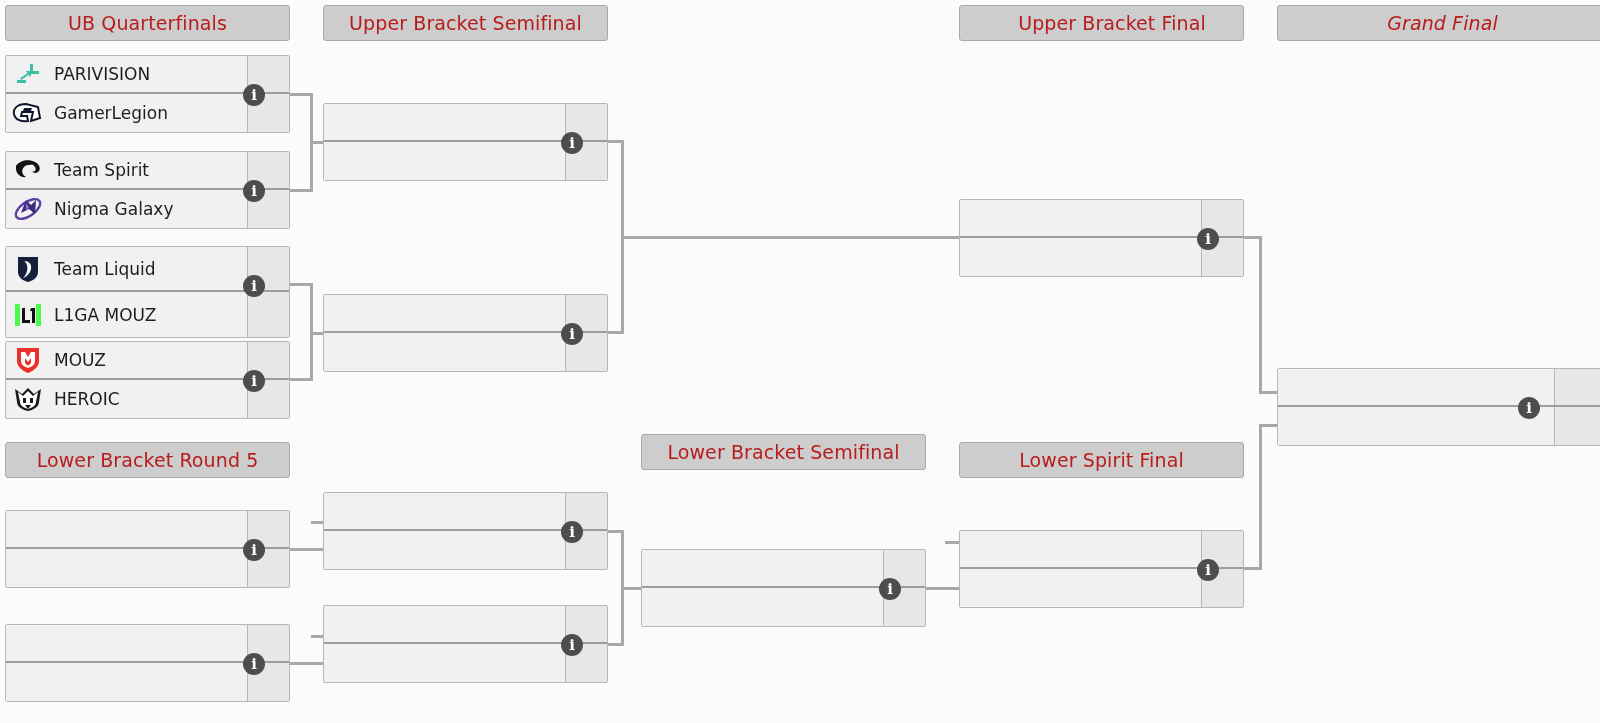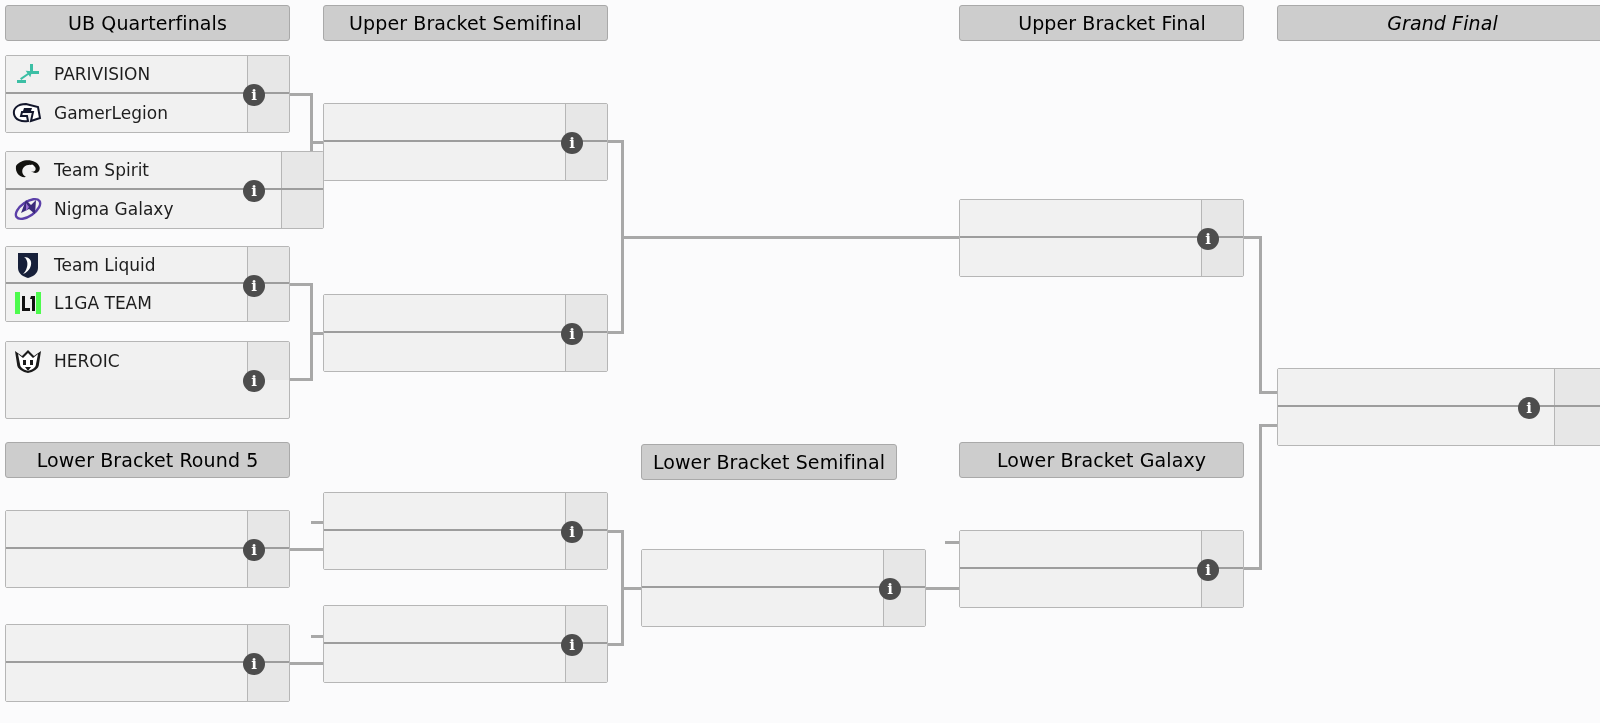--- a/index.html
+++ b/index.html
@@ -14,21 +14,21 @@
 
   
   .round-header{
     position:absolute;
     height:36px;
     background:#cdcdcd;
     border:1px solid #a9a9a9;
     border-radius:3px;
     display:flex;align-items:center;justify-content:center;
     font-size:19px;
-    color:#000000;
+    color:#b91c1c;
     letter-spacing:.1px;
     box-sizing:border-box;
     z-index:5;
   }
 
   
   .match{
     position:absolute;
     box-sizing:border-box;
     border:1px solid #b6b6b6;
@@ -93,22 +93,22 @@
 <body>
 
 <div id="bracket">
 
   <div class="round-header" style="left:5px;top:5px;width:285px;">UB Quarterfinals</div>
   <div class="round-header" style="left:323px;top:5px;width:285px;">Upper Bracket Semifinal</div>
   <div class="round-header" style="left:959px;top:5px;width:285px;padding-left:21px;">Upper Bracket Final</div>
   <div class="round-header" style="left:1277px;top:5px;width:331px;font-style:italic;">Grand Final</div>
 
   <div class="round-header" style="left:5px;top:442px;width:285px;">Lower Bracket Round 5</div>
-  <div class="round-header" style="left:641px;top:444px;width:256px;">Lower Bracket Semifinal</div>
-  <div class="round-header" style="left:959px;top:442px;width:285px;">Lower Bracket Galaxy</div>
+  <div class="round-header" style="left:641px;top:434px;width:285px;">Lower Bracket Semifinal</div>
+  <div class="round-header" style="left:959px;top:442px;width:285px;">Lower Spirit Final</div>
 
   <div class="ln h" style="left:290px;top:93px;width:22px;"></div>
   <div class="ln h" style="left:290px;top:189px;width:22px;"></div>
   <div class="ln v" style="left:310px;top:93px;height:99px;"></div>
   <div class="ln h" style="left:310px;top:141px;width:14px;"></div>
 
   <div class="ln h" style="left:290px;top:283px;width:22px;"></div>
   <div class="ln h" style="left:290px;top:378px;width:22px;"></div>
   <div class="ln v" style="left:310px;top:283px;height:98px;"></div>
   <div class="ln h" style="left:310px;top:332px;width:14px;"></div>
@@ -162,21 +162,21 @@
           </g>
           <path d="M13 7 L21 7 L20 10 L12 10 Z" fill="#12162b"></path>
         </svg>
       </span>
       <span class="tname">GamerLegion</span>
       <span class="scorecol"></span>
     </div>
     <div class="infobadge" style="left:237px;top:28px;">i</div>
   </div>
 
-  <div class="match" style="left:5px;top:151px;width:319px;height:78px;">
+  <div class="match" style="left:5px;top:151px;width:285px;height:78px;">
     <div class="opp top">
       <span class="logo">
         <svg width="32" height="26" viewBox="0 0 32 26">
           <path d="M4 9 C8 3 17 2 23 5 C27 7 29 11 27 14 C25 17 21 16 19 14 C22 16 25 13 23 10 C21 7 15 7 12 10 C9 13 10 18 14 20 C8 21 3 16 4 9 Z" fill="#12120f"></path>
           <circle cx="20" cy="9" r="1.6" fill="#ffffff"></circle>
         </svg>
       </span>
       <span class="tname">Team Spirit</span>
       <span class="scorecol"></span>
     </div>
@@ -187,47 +187,58 @@
           <path d="M9 18 L14 5 L19 10 L24 5 L23 19 L17 14 Z" fill="#3a2a7a"></path>
           <path d="M14 8 L17 12 L14 16 Z" fill="#9b6fd4"></path>
         </svg>
       </span>
       <span class="tname">Nigma Galaxy</span>
       <span class="scorecol"></span>
     </div>
     <div class="infobadge" style="left:237px;top:28px;">i</div>
   </div>
 
-  <div class="match" style="left:5px;top:246px;width:285px;height:76px;">
+  <div class="match" style="left:5px;top:246px;width:285px;height:92px;">
     <div class="opp top">
       <span class="logo">
         <svg width="26" height="28" viewBox="0 0 26 28">
           <path d="M3 2 L23 2 L23 17 C23 23 17 26 13 27 C9 26 3 23 3 17 Z" fill="#17203a"></path>
           <path d="M9 6 C12 8 13 12 12 16 C11 20 9 22 8 23 C11 22 15 19 16 14 C17 9 14 6 9 6 Z" fill="#ffffff"></path>
         </svg>
       </span>
       <span class="tname">Team Liquid</span>
       <span class="scorecol"></span>
     </div>
     <div class="opp">
       <span class="logo">
         <svg width="30" height="26" viewBox="0 0 30 26">
           <rect x="2" y="2" width="26" height="22" fill="#4dfb4d"></rect>
           <rect x="7" y="2" width="16" height="22" fill="#f1f1f1"></rect>
           <path d="M9 6 L12 6 L12 18 L17 18 L17 21 L9 21 Z" fill="#111111"></path>
           <path d="M18 6 L22 6 L22 21 L19 21 L19 9 L17 9 Z" fill="#111111"></path>
         </svg>
       </span>
-      <span class="tname">L1GA TEAM</span>
+      <span class="tname">L1GA MOUZ</span>
       <span class="scorecol"></span>
     </div>
     <div class="infobadge" style="left:237px;top:28px;">i</div>
   </div>
 
   <div class="match" style="left:5px;top:341px;width:285px;height:78px;">
+    <div class="opp top">
+      <span class="logo">
+        <svg width="26" height="28" viewBox="0 0 26 28">
+          <path d="M2 2 L24 2 L24 15 C24 21 18 25 13 27 C8 25 2 21 2 15 Z" fill="#e8322a"></path>
+          <path d="M6 6 L10 6 L13 11 L16 6 L20 6 L20 15 C20 19 16 21 13 22 C10 21 6 19 6 15 Z" fill="#ffffff"></path>
+          <path d="M10 12 L13 16 L16 12 L16 16 C16 18 14 19 13 19.5 C12 19 10 18 10 16 Z" fill="#e8322a"></path>
+        </svg>
+      </span>
+      <span class="tname">MOUZ</span>
+      <span class="scorecol"></span>
+    </div>
     <div class="opp">
       <span class="logo">
         <svg width="30" height="26" viewBox="0 0 30 26">
           <path d="M2 3 L9 8 L15 2 L21 8 L28 3 L26 16 C26 21 20 24 15 25 C10 24 4 21 4 16 Z" fill="#1a1a1a"></path>
           <path d="M5 6 L10 10 L15 5 L20 10 L25 6 L23 16 C23 20 18 22 15 23 C12 22 7 20 7 16 Z" fill="#ffffff"></path>
           <path d="M10 12 L13 12 L13 17 L10 17 Z M17 12 L20 12 L20 17 L17 17 Z" fill="#1a1a1a"></path>
           <path d="M12 19 L18 19 L15 23 Z" fill="#1a1a1a"></path>
         </svg>
       </span>
       <span class="tname">HEROIC</span>

